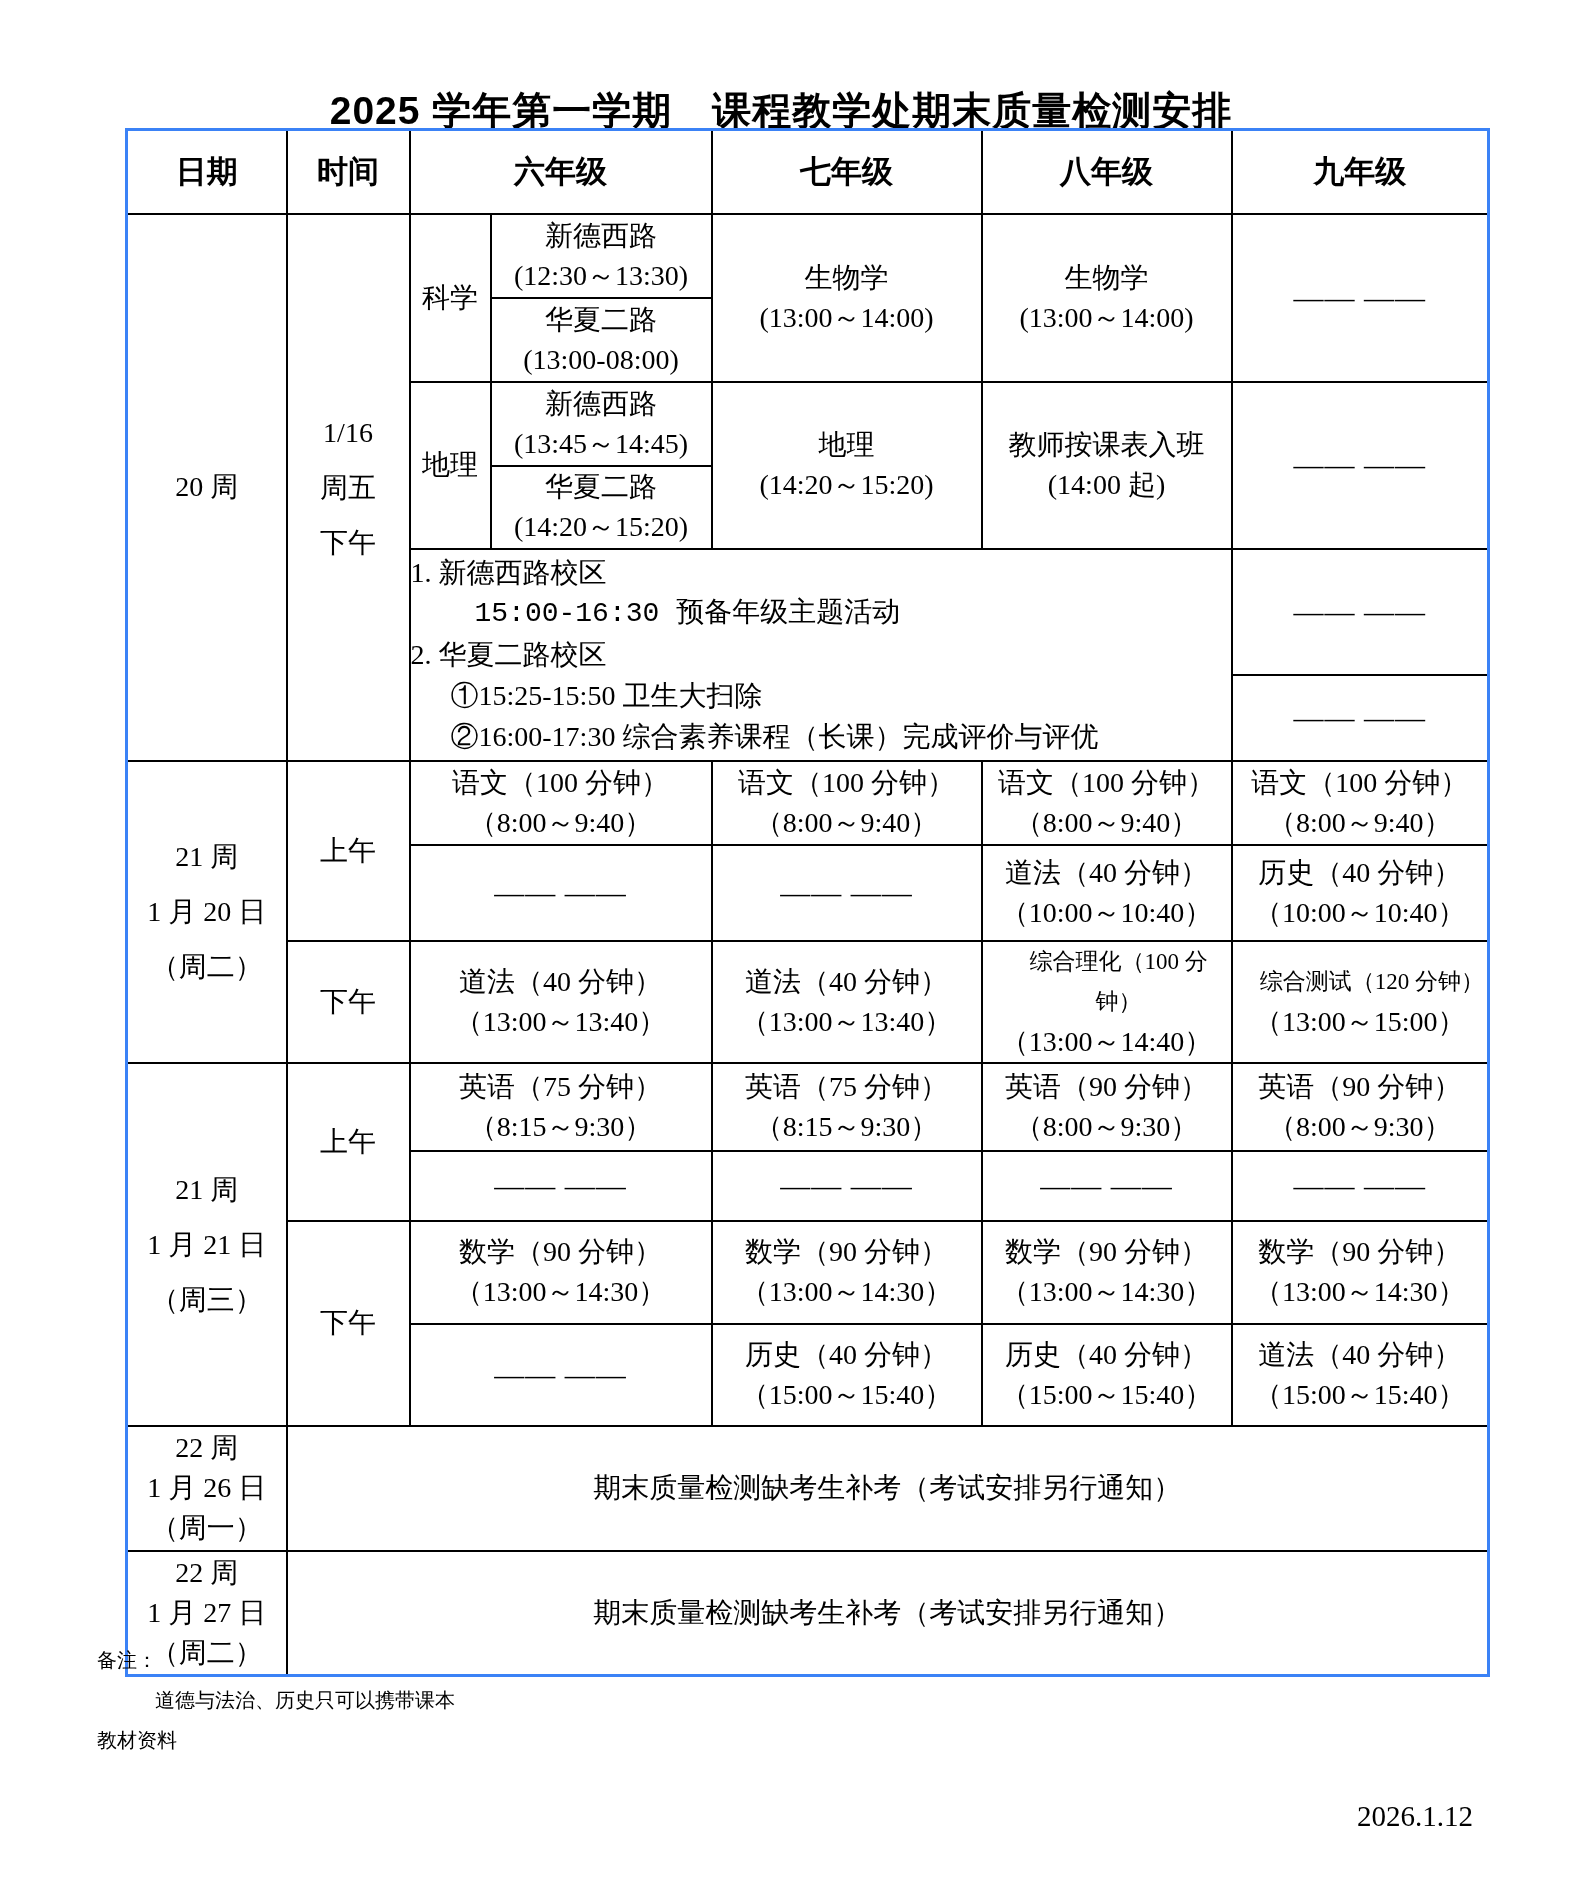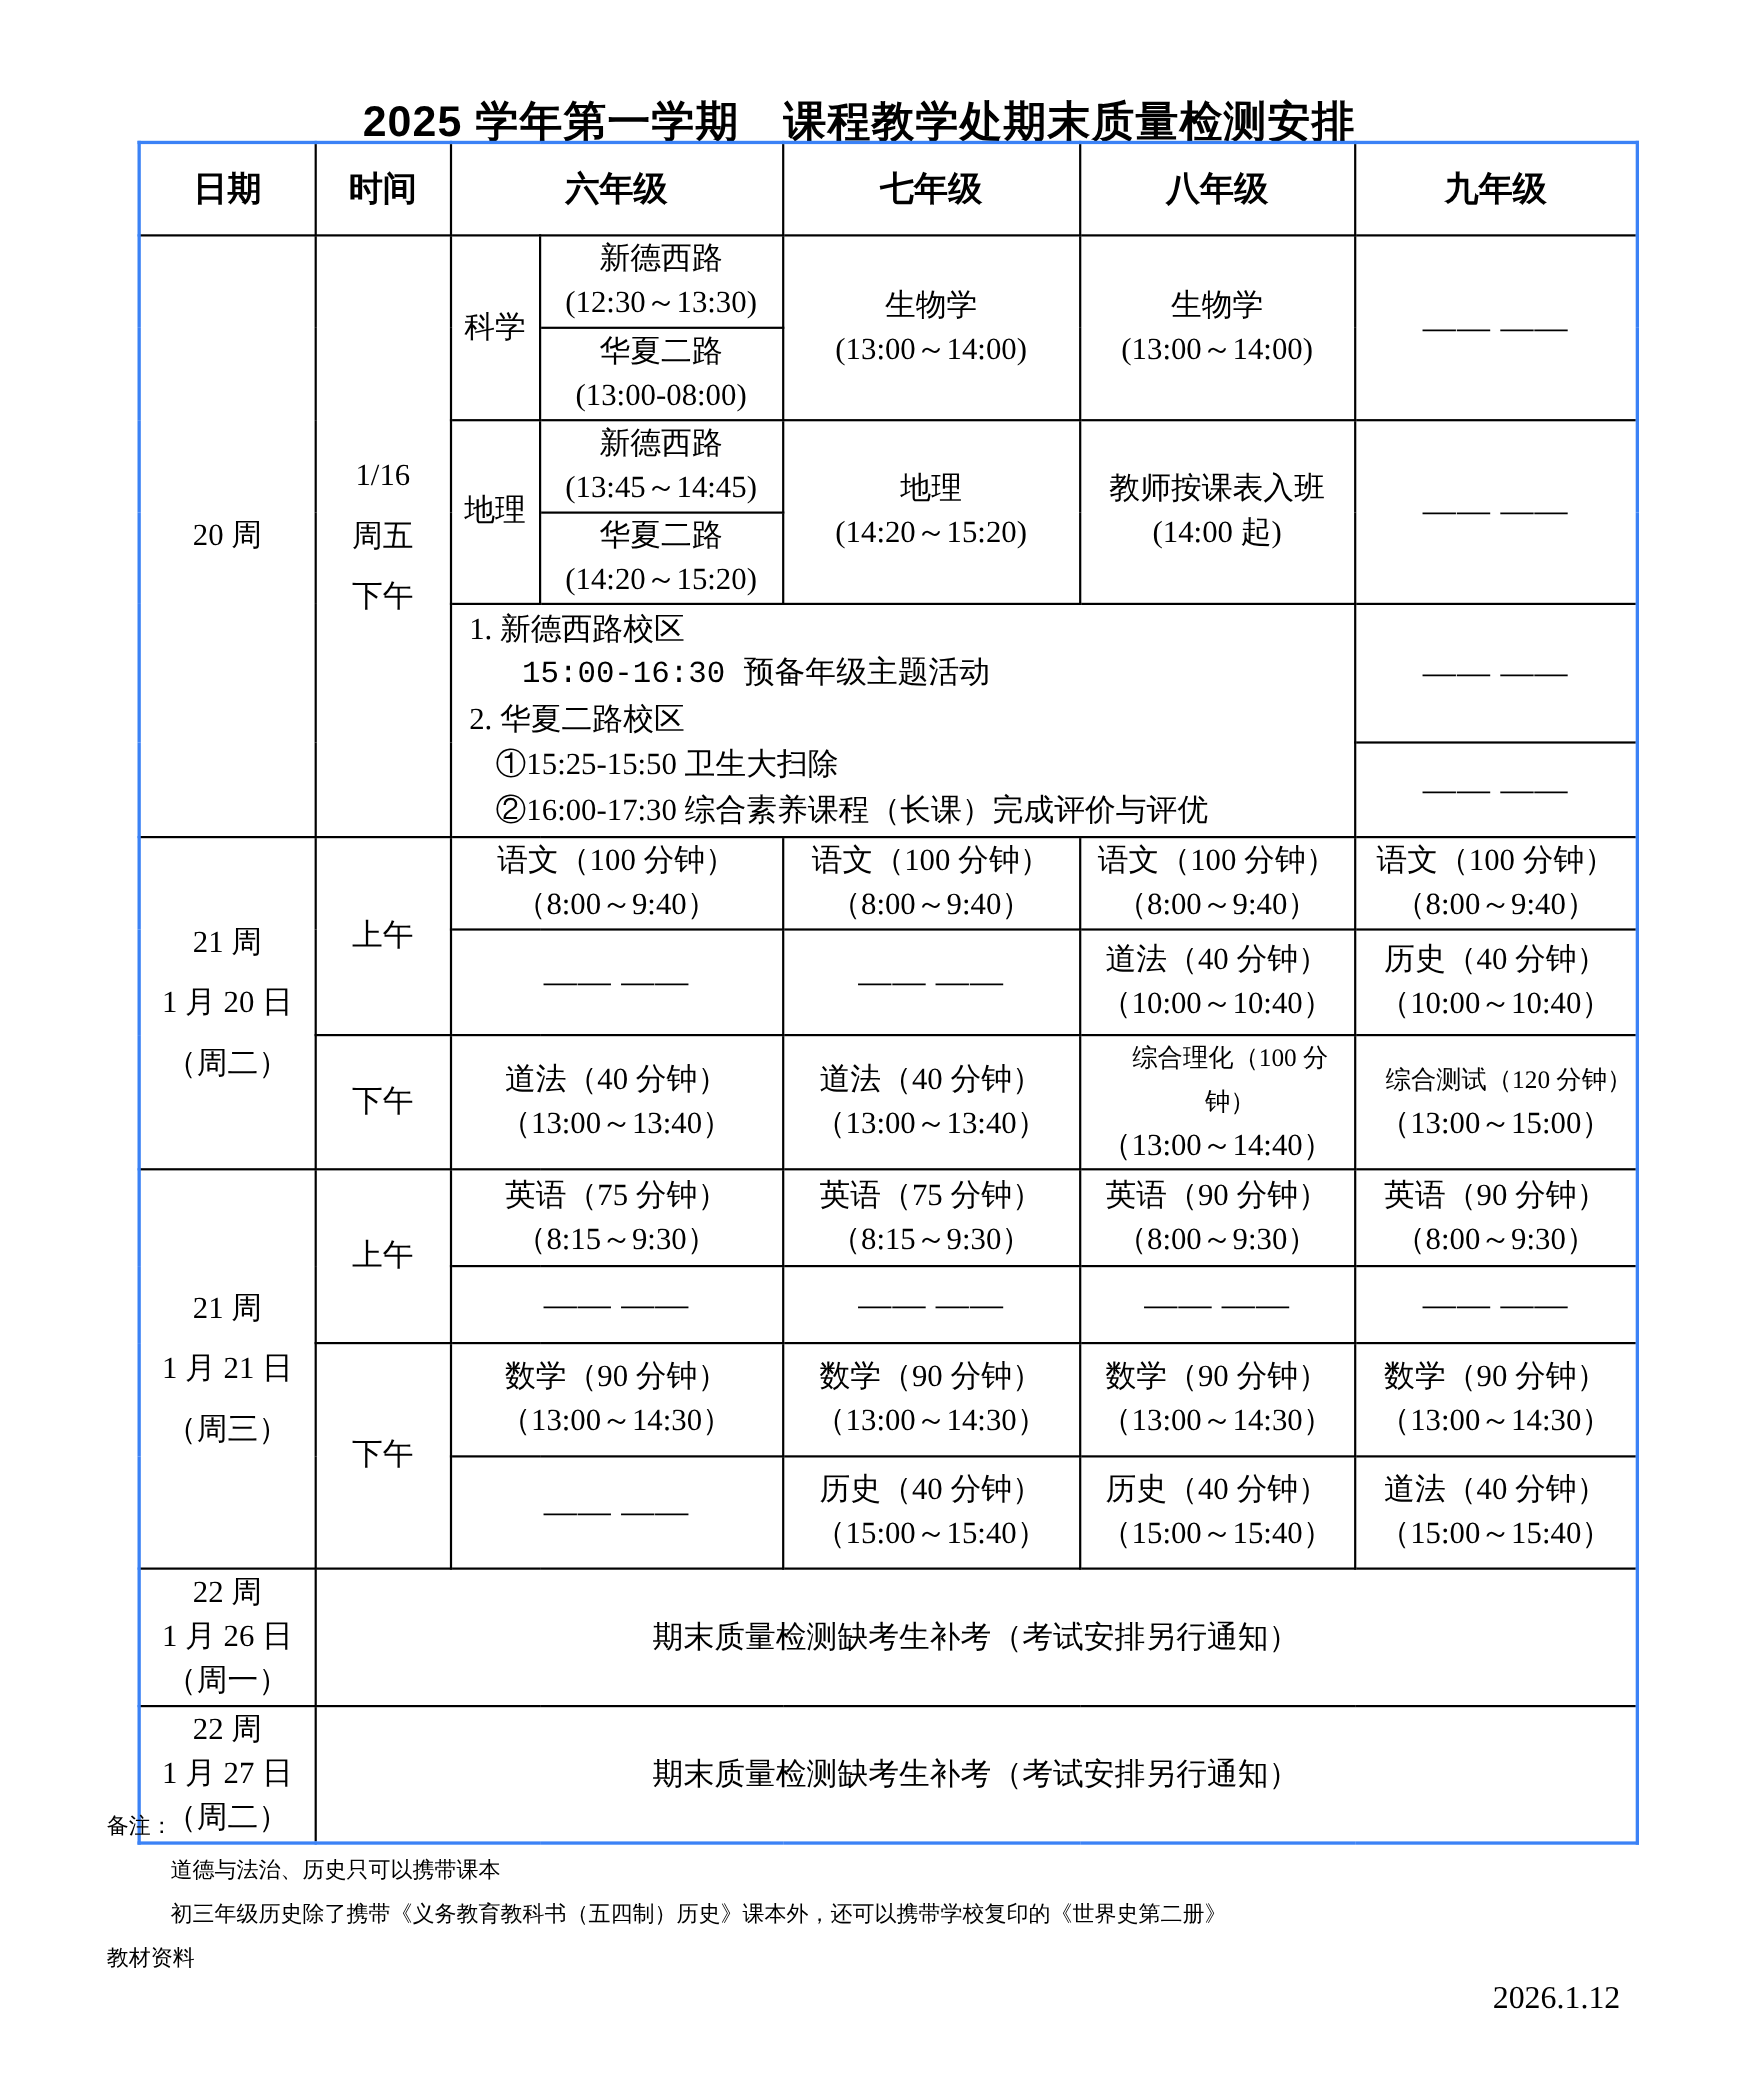--- a/index.html
+++ b/index.html
@@ -24,21 +24,21 @@
   .tbl th {
     font-family: "Liberation Sans", sans-serif; font-weight: bold; font-size: 31px;
   }
   .l  { line-height: 40px; }           
   .dl { line-height: 55px; }           
   .d3 { line-height: 40px; }           
   .small { font-size: 23px; padding-left: 24px; }
   .dash { font-size: 30px; letter-spacing: 1px; line-height: 40px; }
   td.act { text-align: left; }
   .act div { line-height: 41px; white-space: nowrap; }
-  .ind-a { padding-left: 16px; }
+  .ind-a { }
   .ind-b { padding-left: 64px; font-family: Liberation Mono, monospace; }
   .ind-c { padding-left: 40px; }
   .notes {
     position: absolute; left: 97px; top: 1640px; width: 1420px;
     font-family: Liberation Serif, serif; font-size: 20px; line-height: 40px;
   }
   .notes .ind { padding-left: 58px; }
   .sign-date {
     position: absolute; top: 1800px; left: 111px; width: 1362px;
     text-align: right; font-size: 29px; font-family: Liberation Serif, serif;
@@ -309,19 +309,18 @@
         <div class="d3">（周二）</div>
       </td>
       <td colspan="6">期末质量检测缺考生补考（考试安排另行通知）</td>
     </tr>
   </tbody>
     </table>
 
   <div class="notes">
     <div>备注：</div>
     <div class="ind">道德与法治、历史只可以携带课本</div>
-    <div class="ind">初三年级历史除了携带《义务教育教科书（五四制）历史》课本外，还可以携带学校复印的《世界史第二册》</div>
     <div>教材资料</div>
   </div>
 
   <div class="sign-date">2026.1.12</div>
 
 </div>
 
 </body></html>

